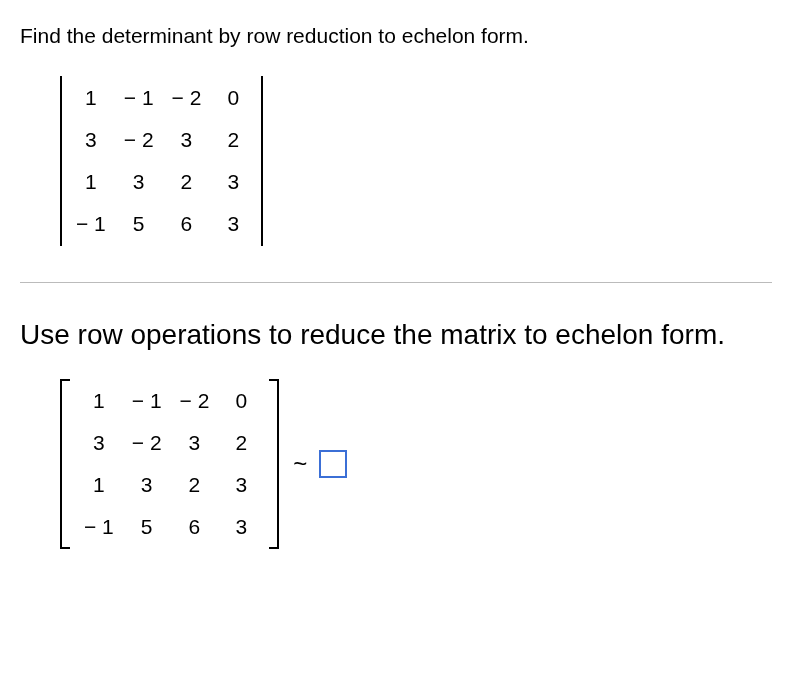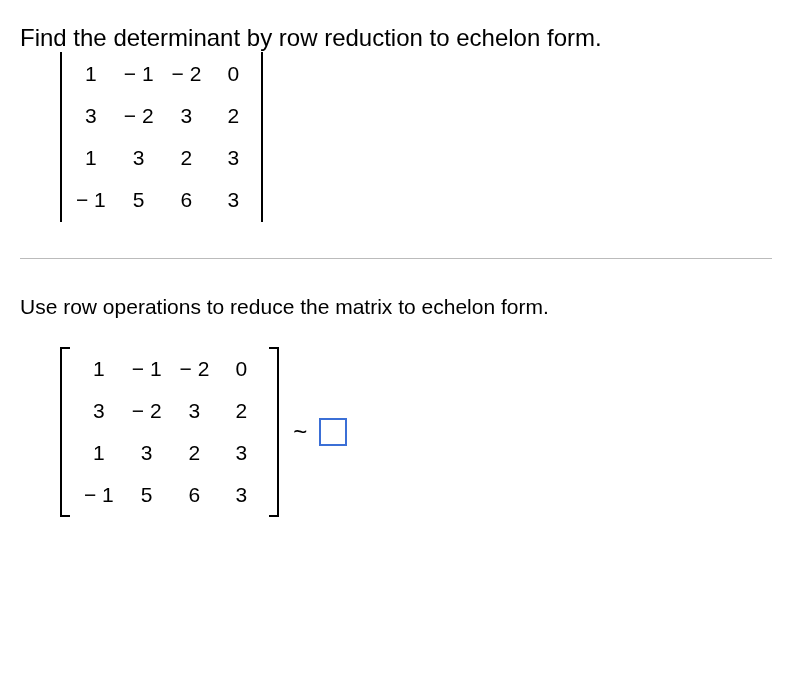--- a/index.html
+++ b/index.html
@@ -9,21 +9,22 @@
     }
     body {
       font-family: Arial, Helvetica, sans-serif;
       font-size: 20px;
       color: #000;
       background: #fff;
       padding: 24px 20px;
       width: 792px;
     }
     .problem-text {
-      font-size: 24px;
+      font-size: 21px;
+      margin-bottom: 28px;
     }
     .matrix-container {
       display: flex;
       align-items: center;
       margin-left: 40px;
       margin-bottom: 36px;
     }
     .det-matrix, .bracket-matrix {
       display: inline-flex;
       align-items: stretch;
@@ -45,21 +46,21 @@
       text-align: center;
       min-width: 28px;
       white-space: nowrap;
     }
     .hr {
       border: none;
       border-top: 1px solid #bbb;
       margin: 8px 0 36px 0;
     }
     .instruction {
-      font-size: 21px;
+      font-size: 28px;
       margin-bottom: 28px;
     }
     .bracket-left, .bracket-right {
       width: 10px;
       position: relative;
       align-self: stretch;
     }
     .bracket-left {
       border-left: 2px solid #000;
       border-top: 2px solid #000;

